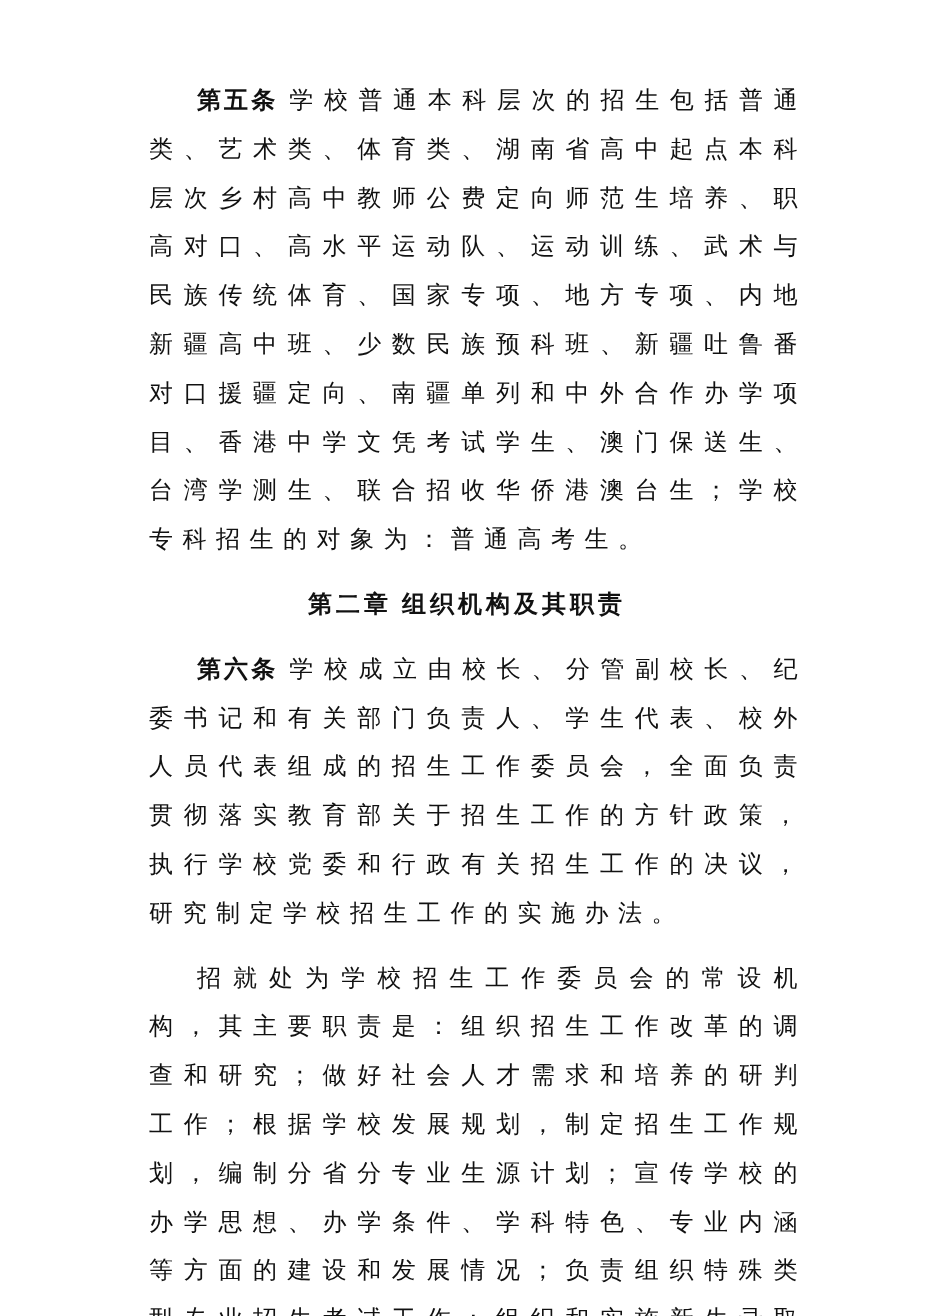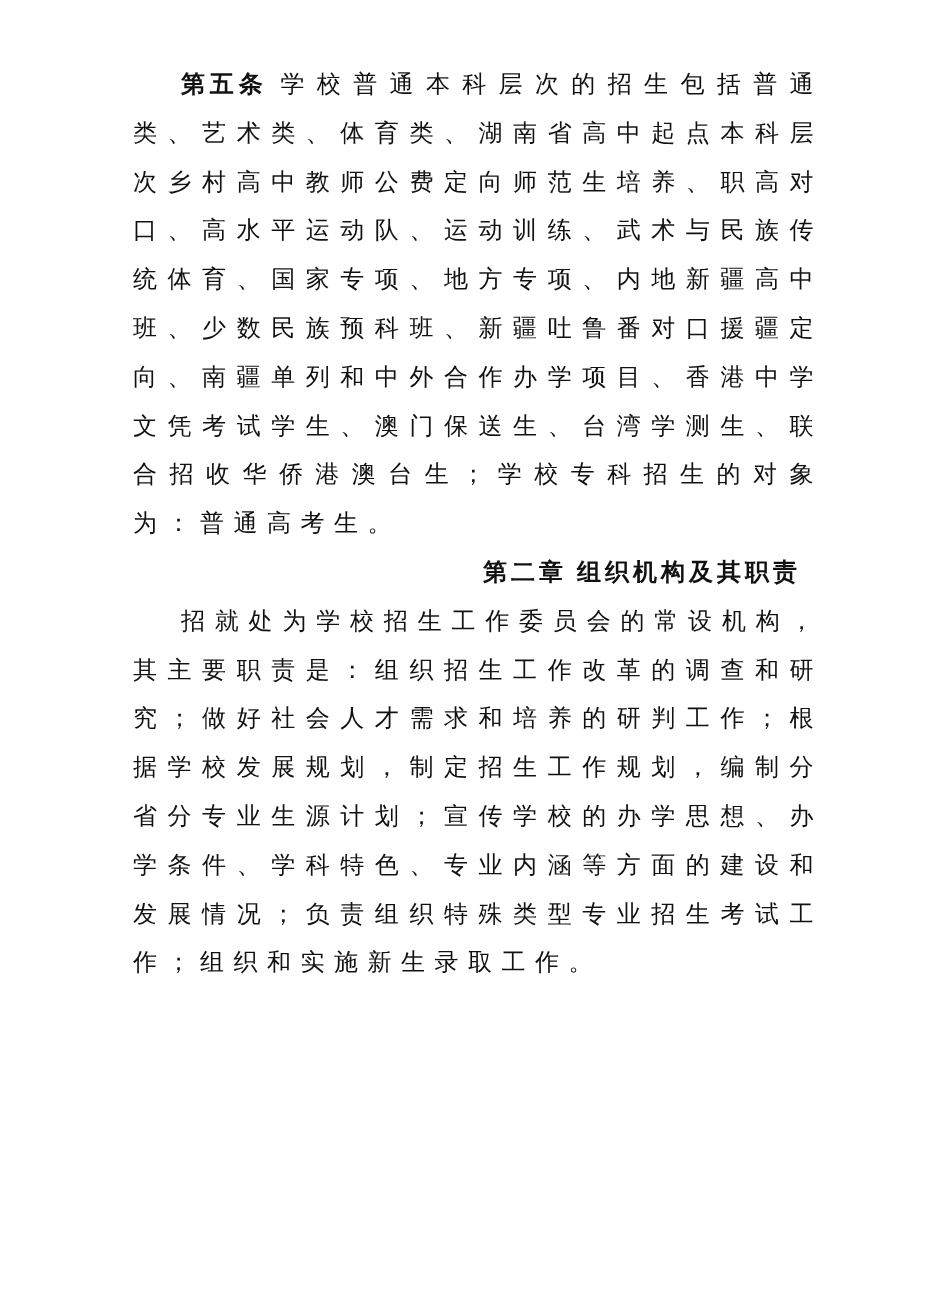--- a/index.html
+++ b/index.html
@@ -20,52 +20,53 @@
     left: 133px;
     top: 60px;
     width: 690px;
   }
   .para {
     font-size: 24px;
     line-height: 48.8px;
     letter-spacing: 9.5px;
     text-align: justify;
     text-indent: 2em;
-    margin: 0;
+    margin: 16px;
     word-break: break-all;
   }
   .para .art {
     font-weight: bold;
     letter-spacing: 2px;
   }
   .para .art-gap {
     letter-spacing: 0;
     display: inline-block;
     width: 10px;
   }
   .heading {
     font-size: 24px;
     line-height: 48.8px;
     font-weight: bold;
-    text-align: right;
+    text-align: center;
     letter-spacing: 4px;
     margin: 0;
     padding-right: 22px;
   }
   .heading .gap {
     display: inline-block;
     width: 10px;
   }
 </style>
 </head>
 <body>
 
 <div class="page">
 
   <p class="para"><span class="art">第五条</span><span class="art-gap"></span><span>学校普通本科层次的招生包括普通类、艺术类、体育类、湖南省高中起点本科层次乡村高中教师公费定向师范生培养、职高对口、高水平运动队、运动训练、武术与民族传统体育、国家专项、地方专项、内地新疆高中班、少数民族预科班、新疆吐鲁番对口援疆定向、南疆单列和中外合作办学项目、香港中学文凭考试学生、澳门保送生、台湾学测生、联合招收华侨港澳台生；学校专科招生的对象为：普通高考生。</span></p>
 
   <p class="heading"><span>第二章</span><span class="gap"></span><span>组织机构及其职责</span></p>
 
+  <p class="para"><span class="art">第六条</span><span class="art-gap"></span><span>学校成立由校长、分管副校长、纪委书记和有关部门负责人、学生代表、校外人员代表组成的招生工作委员会，全面负责贯彻落实教育部关于招生工作的方针政策，执行学校党委和行政有关招生工作的决议，研究制定学校招生工作的实施办法。</span></p>
 
 
   <p class="para">招就处为学校招生工作委员会的常设机构，其主要职责是：组织招生工作改革的调查和研究；做好社会人才需求和培养的研判工作；根据学校发展规划，制定招生工作规划，编制分省分专业生源计划；宣传学校的办学思想、办学条件、学科特色、专业内涵等方面的建设和发展情况；负责组织特殊类型专业招生考试工作；组织和实施新生录取工作。</p>
 
 </div>
 
 </body></html>

